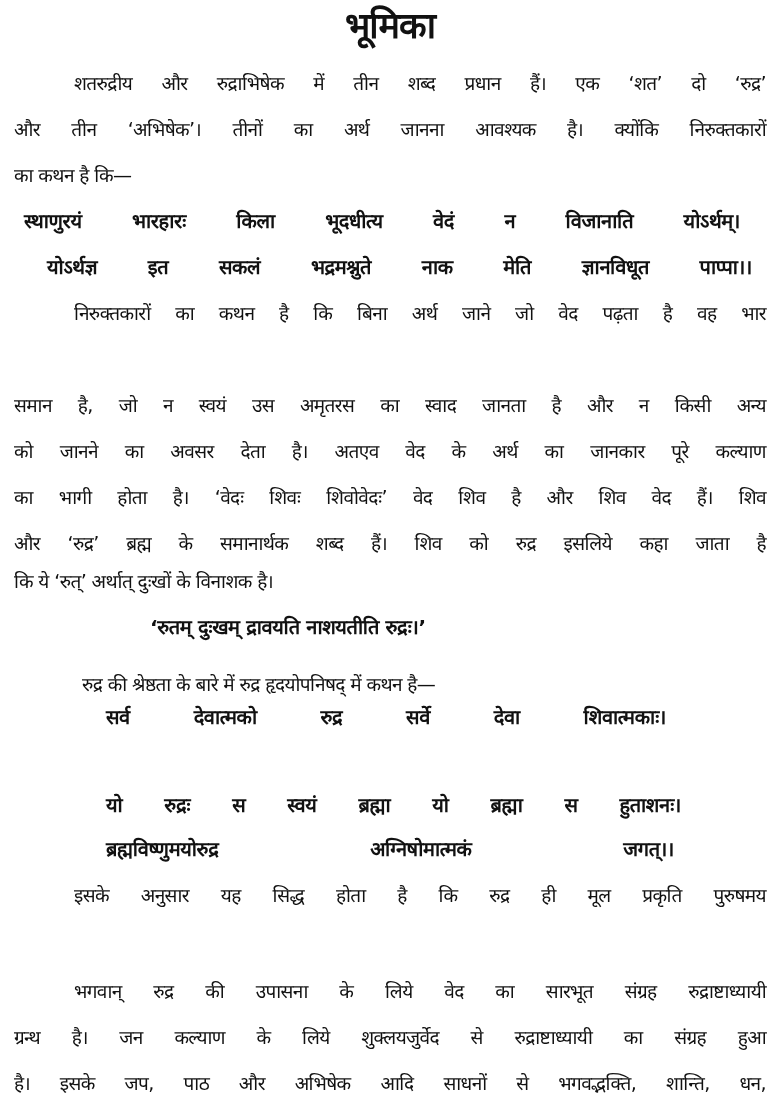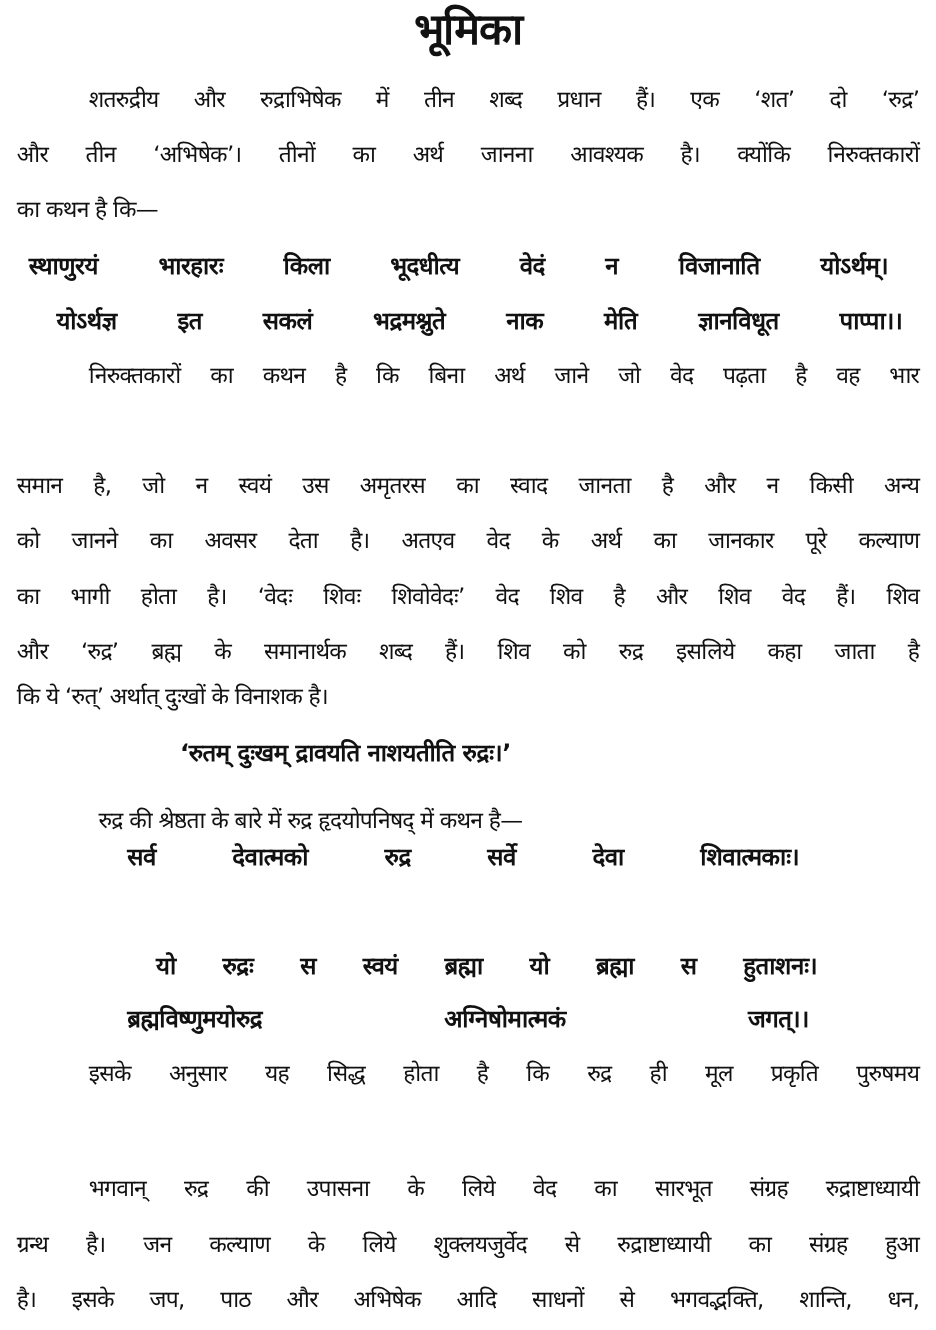--- a/index.html
+++ b/index.html
@@ -30,22 +30,22 @@
   <div class="line indent justify" style="top:296px">निरुक्तकारों का कथन है कि बिना अर्थ जाने जो वेद पढ़ता है वह भार</div>
   <div class="line justify" style="top:388px">समान है, जो न स्वयं उस अमृतरस का स्वाद जानता है और न किसी अन्य</div>
   <div class="line justify" style="top:434px">को जानने का अवसर देता है। अतएव वेद के अर्थ का जानकार पूरे कल्याण</div>
   <div class="line justify" style="top:480px">का भागी होता है। ‘वेदः शिवः शिवोवेदः’ वेद शिव है और शिव वेद हैं। शिव</div>
   <div class="line justify" style="top:526px">और ‘रुद्र’ ब्रह्म के समानार्थक शब्द हैं। शिव को रुद्र इसलिये कहा जाता है</div>
   <div class="line" style="top:564px">कि ये ‘रुत्’ अर्थात् दुःखों के विनाशक है।</div>
 
   <div class="line verse" style="top:610px; left:150px;">‘रुतम् दुःखम् द्रावयति नाशयतीति रुद्रः।’</div>
   <div class="line" style="top:667px; left:82px;">रुद्र की श्रेष्ठता के बारे में रुद्र हृदयोपनिषद् में कथन है—</div>
 
-  <div class="line verse justify" style="top:700px; left:106px; right:114px;font-family:Liberation Mono, monospace;">सर्व देवात्मको रुद्र सर्वे देवा शिवात्मकाः।</div>
-  <div class="line verse justify" style="top:788px; left:106px; right:99px;margin-left:24px;">यो रुद्रः स स्वयं ब्रह्मा यो ब्रह्मा स हुताशनः।</div>
+  <div class="line verse justify" style="top:700px; left:106px; right:114px;">सर्व देवात्मको रुद्र सर्वे देवा शिवात्मकाः।</div>
+  <div class="line verse justify" style="top:788px; left:106px; right:99px;">यो रुद्रः स स्वयं ब्रह्मा यो ब्रह्मा स हुताशनः।</div>
   <div class="line verse justify" style="top:832px; left:106px; right:106px;">ब्रह्मविष्णुमयोरुद्र अग्निषोमात्मकं जगत्।।</div>
 
   <div class="line indent justify" style="top:878px">इसके अनुसार यह सिद्ध होता है कि रुद्र ही मूल प्रकृति पुरुषमय</div>
 
   <div class="line indent justify" style="top:974px">भगवान् रुद्र की उपासना के लिये वेद का सारभूत संग्रह रुद्राष्टाध्यायी</div>
   <div class="line justify" style="top:1020px">ग्रन्थ है। जन कल्याण के लिये शुक्लयजुर्वेद से रुद्राष्टाध्यायी का संग्रह हुआ</div>
   <div class="line justify" style="top:1066px">है। इसके जप, पाठ और अभिषेक आदि साधनों से भगवद्भक्ति, शान्ति, धन,</div>
 </div>
 
 </body></html>

